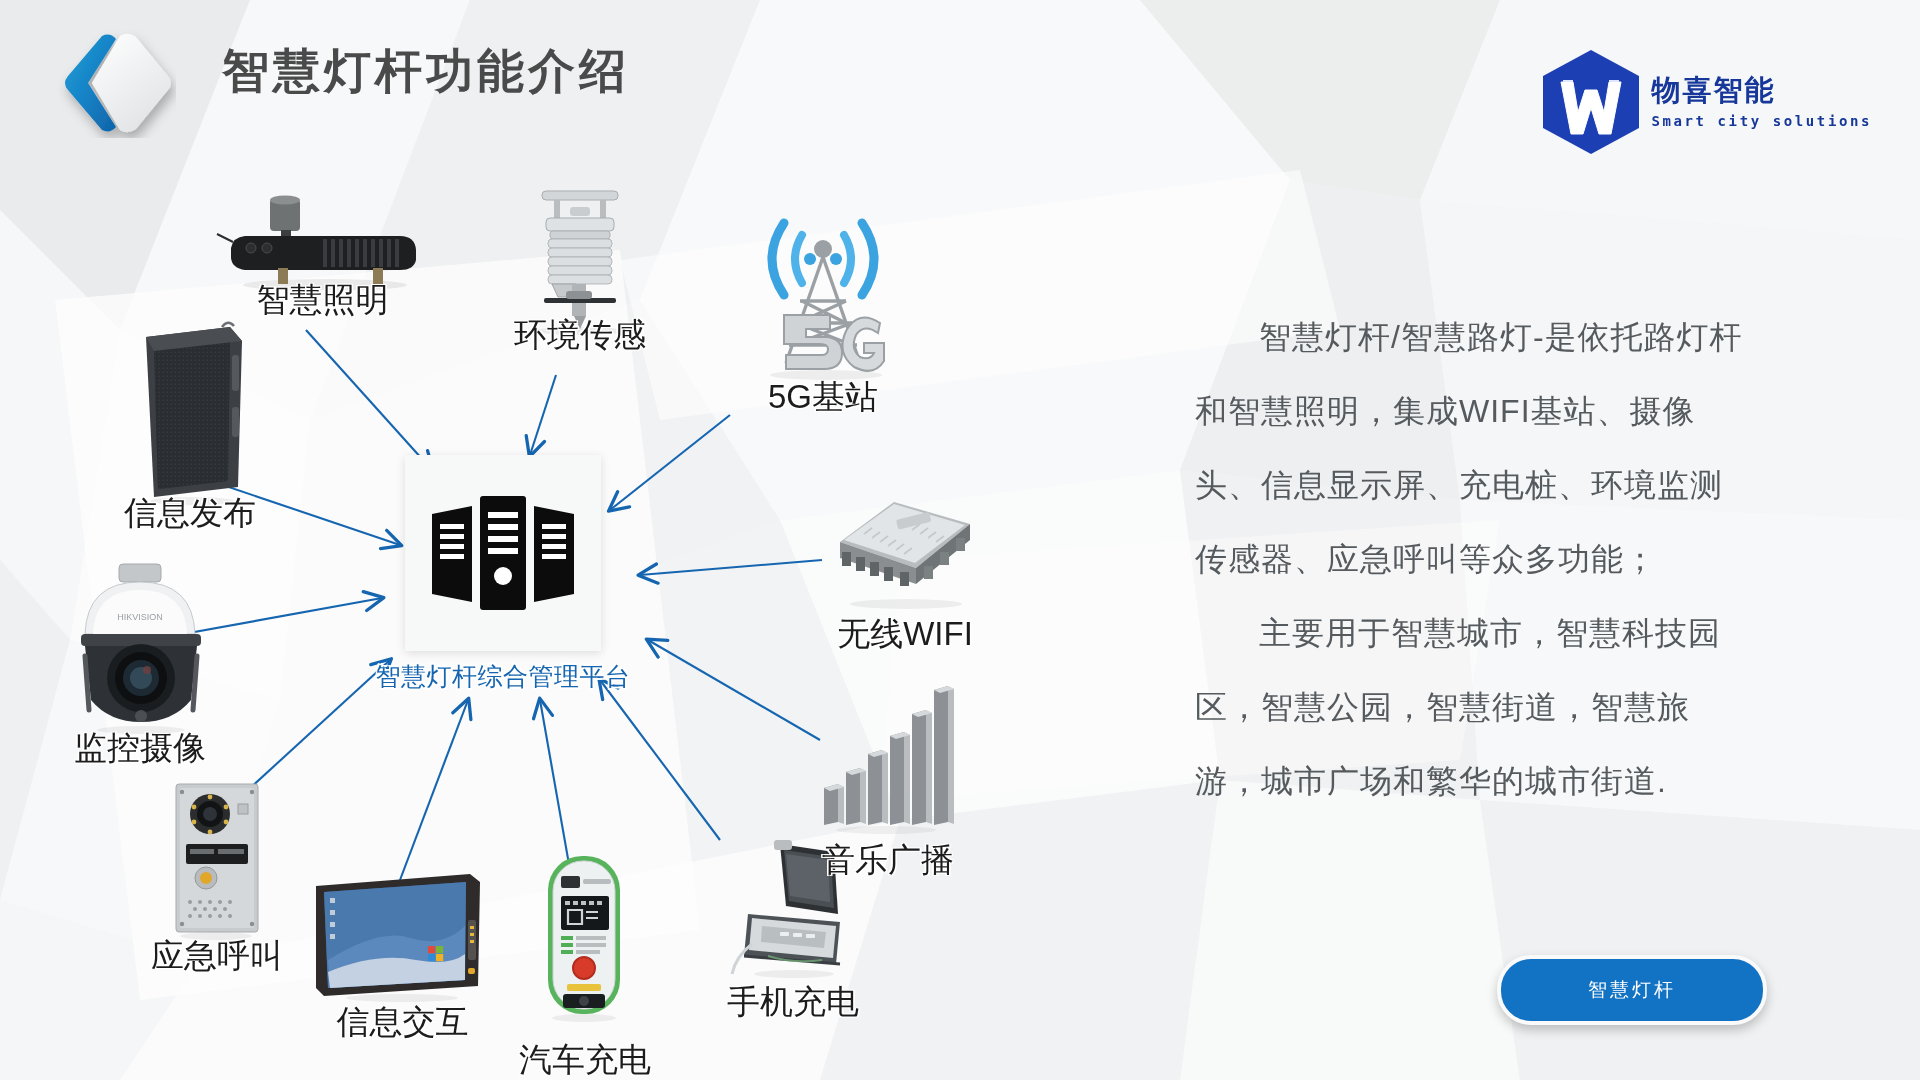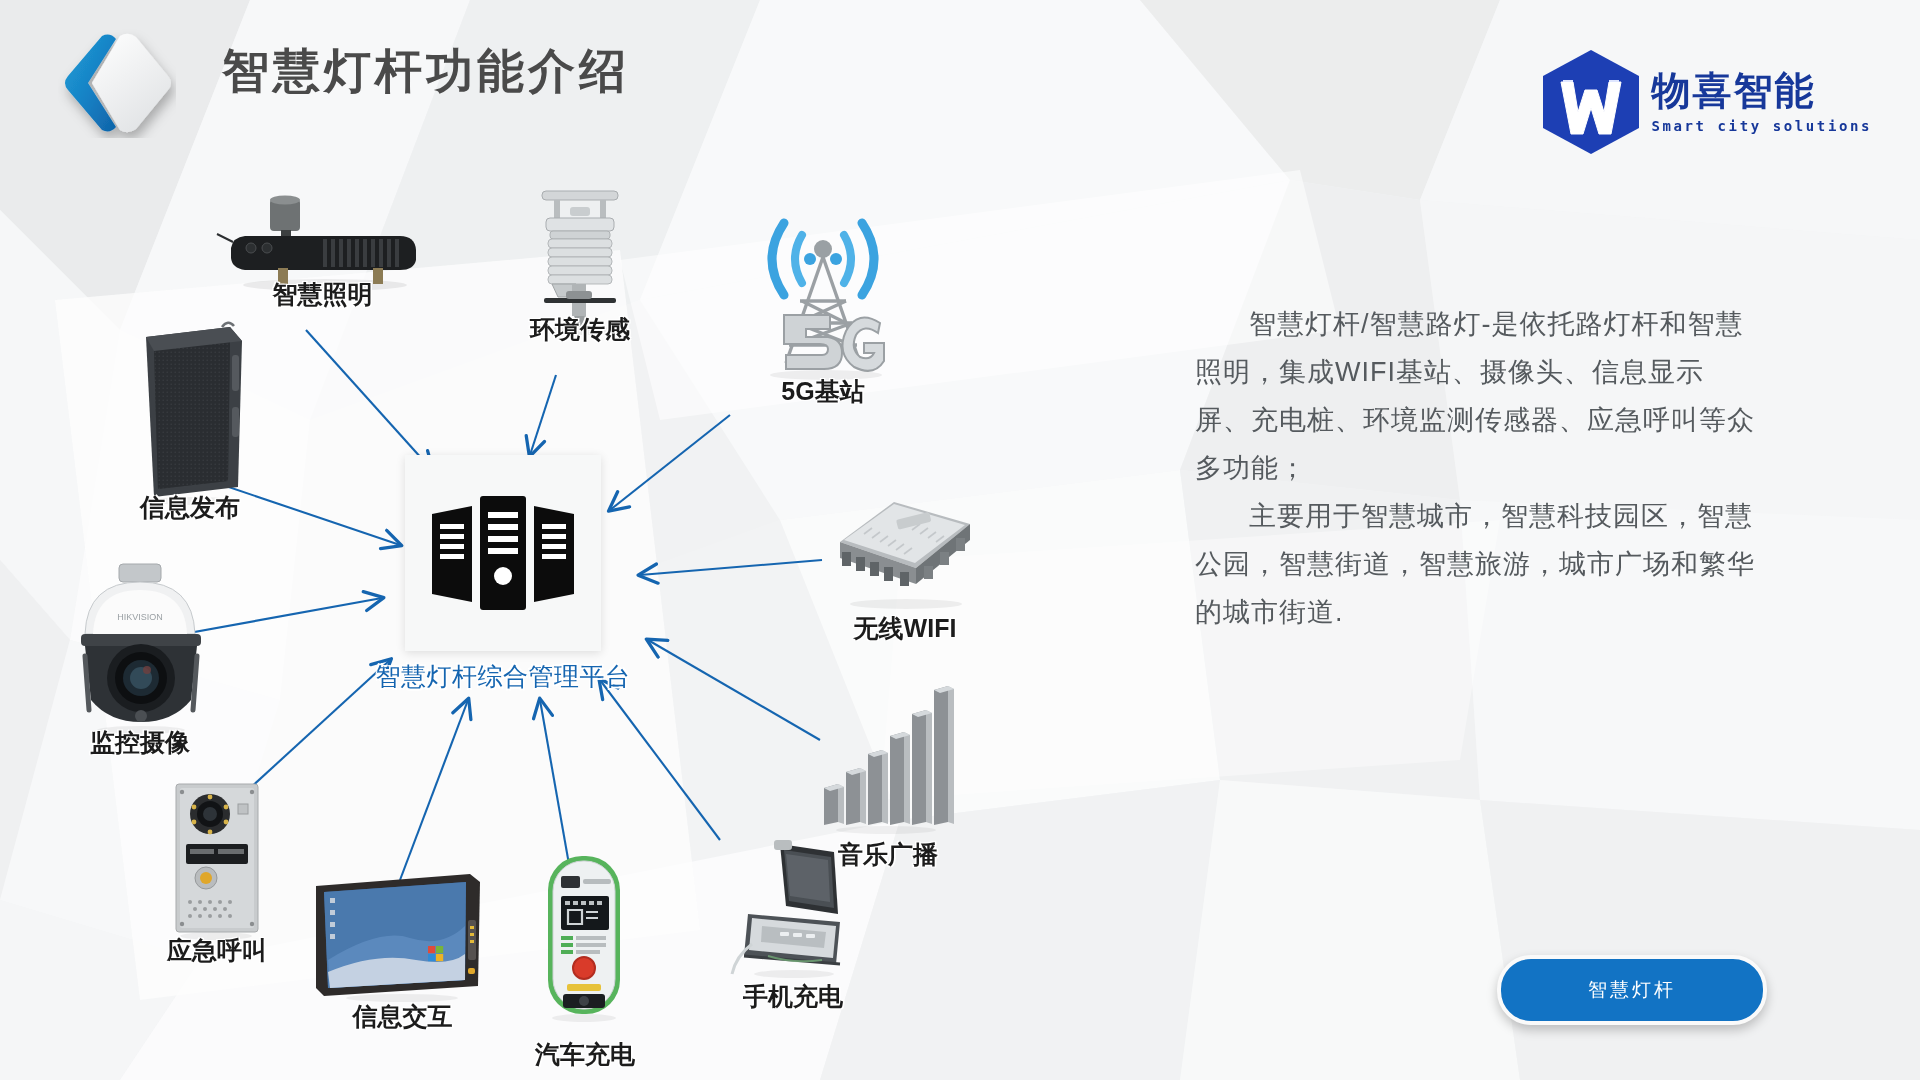--- a/index.html
+++ b/index.html
@@ -21,58 +21,58 @@
     position:absolute;left:222px;top:40px;z-index:6;
     font-family:"DejaVu Serif","Liberation Serif",serif;
     font-size:47px;font-weight:700;color:#4a4a4a;letter-spacing:4px;
     white-space:nowrap;
   }
   #brand-logo{position:absolute;right:48px;top:48px;height:108px;display:flex;align-items:center;z-index:6;}
   #brand-hex{width:104px;height:108px;flex:0 0 auto;}
   #brand-text-wrap{margin-left:8px;display:flex;flex-direction:column;justify-content:center;}
   #brand-name{
     font-family:"DejaVu Serif","Liberation Serif",serif;
-    font-size:39px;font-weight:700;color:#17389a;letter-spacing:2px;line-height:1.05;white-space:nowrap;
+    font-size:29px;font-weight:700;color:#17389a;letter-spacing:2px;line-height:1.05;white-space:nowrap;
   }
   #brand-tagline{
     font-family:"DejaVu Sans Mono","Liberation Mono",monospace;
     font-size:14px;font-weight:700;color:#17389a;letter-spacing:2.6px;
     margin-top:8px;white-space:nowrap;
   }
 
   
   #diagram{position:absolute;left:0;top:0;width:1250px;height:1080px;z-index:4;}
   #arrows{position:absolute;left:0;top:0;width:1250px;height:1080px;z-index:3;pointer-events:none;}
 
   .node{position:absolute;z-index:5;}
   .node .art{position:relative;}
   .node .node-label{
     position:absolute;left:50%;transform:translateX(-50%);
-    white-space:nowrap;font-size:25px;font-weight:700;color:#1c1c1c;
+    white-space:nowrap;font-size:33px;font-weight:400;color:#1c1c1c;
     font-family:"Liberation Sans","DejaVu Sans",sans-serif;
     text-shadow:-1.4px -1.4px 0 #fff,1.4px -1.4px 0 #fff,-1.4px 1.4px 0 #fff,1.4px 1.4px 0 #fff;
   }
 
   
   #hub{position:absolute;left:405px;top:455px;z-index:5;}
   #hub-card{
     width:196px;height:196px;background:#f7f8f8;
     box-shadow:0 2px 9px rgba(0,0,0,.12);
     display:flex;align-items:center;justify-content:center;
   }
   #hub-label{
     position:absolute;left:50%;top:205px;transform:translateX(-50%);
     white-space:nowrap;font-size:25px;font-weight:normal;color:#1565b0;letter-spacing:.5px;
     text-shadow:-1.6px -1.6px 0 #fff,1.6px -1.6px 0 #fff,-1.6px 1.6px 0 #fff,1.6px 1.6px 0 #fff;
   }
 
   
   #desc{
     position:absolute;left:1195px;top:300px;width:560px;z-index:6;
-    font-size:27px;line-height:48px;color:#555a5e;letter-spacing:1px;
+    font-size:32px;line-height:74px;color:#555a5e;letter-spacing:1px;
     font-family:"Liberation Sans","DejaVu Sans",sans-serif;
   }
   #desc p{margin:0;text-indent:2em;}
 
   
   #pill-button{
     position:absolute;left:1497px;top:955px;width:262px;height:62px;z-index:7;
     background:#1273c4;border-radius:34px;
     border:4px solid #fafafa;
     box-shadow:0 5px 11px rgba(0,0,0,.22);

